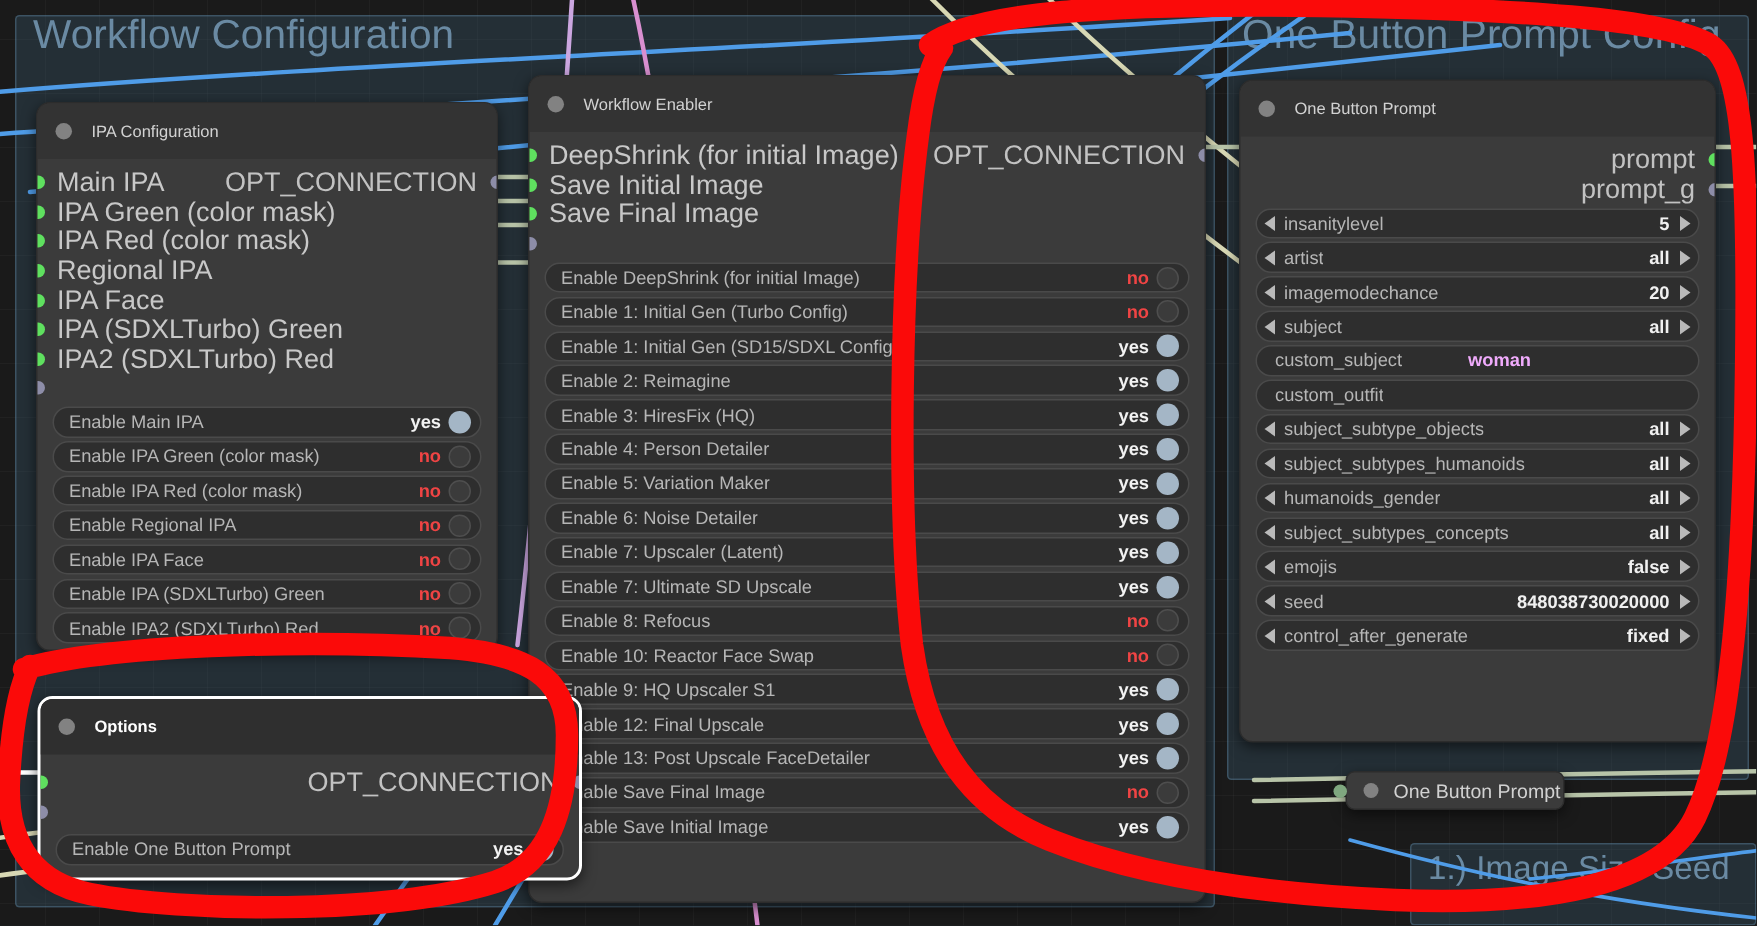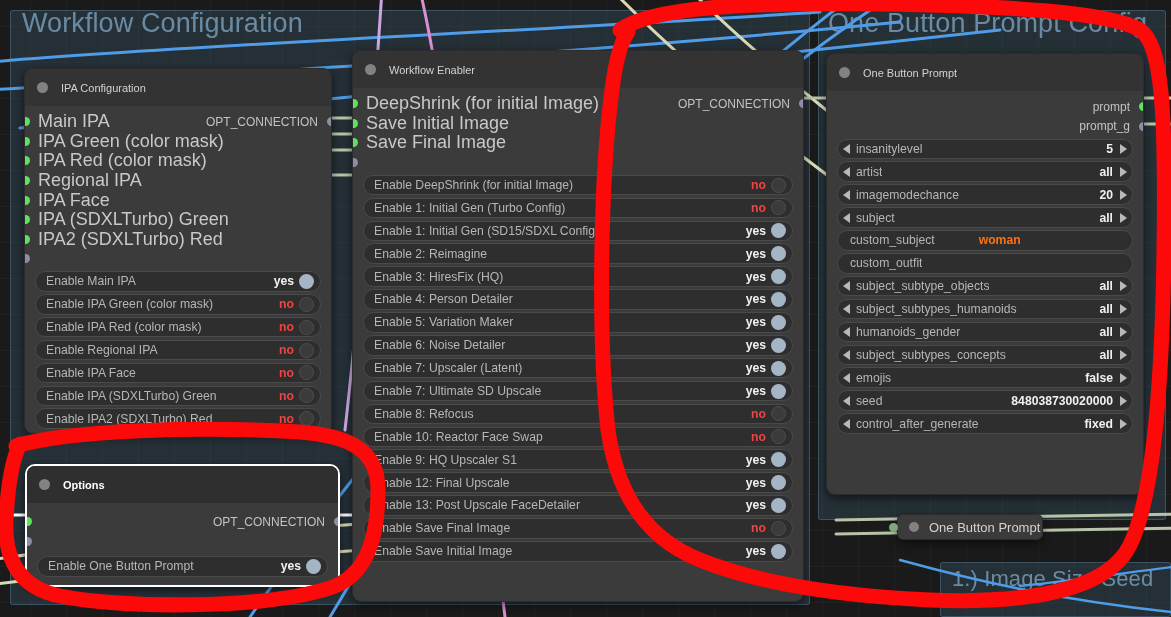--- a/index.html
+++ b/index.html
@@ -85,21 +85,21 @@
   .slot-dot.in  { left: -4.5px; }
   .slot-dot.out { right: -4.5px; }
   .dot-green { background: #5fe05f; }
   .dot-grey  { background: #8d8da8; }
   .slot-in-label {
     font-size: 18px; color: #c8c8c8;
     margin-left: 13px; white-space: nowrap;
   }
   .slot-out-label {
     position: absolute; right: 13px;
-    font-size: 12px; color: #c2c2c2;
+    font-size: 18px; color: #c2c2c2;
     white-space: nowrap;
   }
 
   
   .widget {
     height: 20.5px;
     margin: 2.4px 10px 0 10px;
     background: #2e2e2e;
     border: 1px solid #4a4a4a;
     border-radius: 11px;
@@ -135,21 +135,21 @@
     width: 0; height: 0; flex: none;
     border-top: 5px solid transparent;
     border-bottom: 5px solid transparent;
   }
   .arrow.left  { border-right: 7px solid #b9b9b9; margin-right: 6px; }
   .arrow.right { border-left: 7px solid #b9b9b9; margin-left: 7px; }
   .combo .w-value { color: #f0f0f0; }
 
   
   .widget.text { padding-left: 12px; }
-  .widget.text .w-value { color: #f97316; margin-right: 6px; margin-left: 44px; }
+  .widget.text .w-value { color: #f0abfc; margin-right: 6px; margin-left: 44px; }
 
   
   .node.collapsed {
     height: 26px;
     border-radius: 6px;
     background: #3b3b3b;
     display: flex; align-items: center;
     padding: 0 14px 0 11px; gap: 10px;
   }
   .node.collapsed .collapse-dot { width: 10px; height: 10px; }
@@ -478,21 +478,21 @@
       </div>
       <div class="widget combo">
         <span class="arrow left"></span>
         <span class="w-label">control_after_generate</span>
         <span class="w-value">fixed</span>
         <span class="arrow right"></span>
       </div>
     </div>
   </div>
 
-  <div class="node selected" id="node-options" style="left:25px; top:464px; width:315px; height:123px;">
+  <div class="node selected" id="node-options" style="left:25px; top:464px; width:363px; height:123px;">
     <div class="node-header">
       <div class="collapse-dot"></div>
       <div class="node-title">Options</div>
     </div>
     <div class="node-body" style="padding-top:9px;">
       <div class="slot-row">
         <span class="slot-dot in dot-green"></span>
         <span class="slot-out-label">OPT_CONNECTION</span>
         <span class="slot-dot out dot-grey"></span>
       </div>

